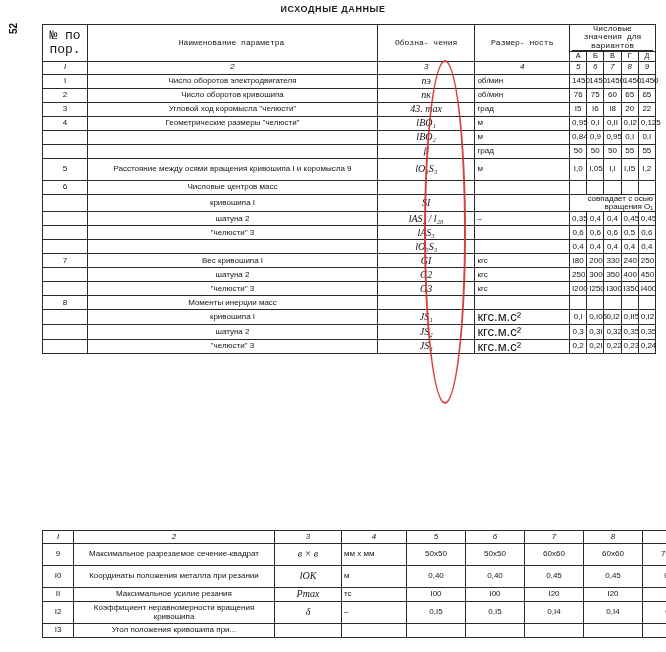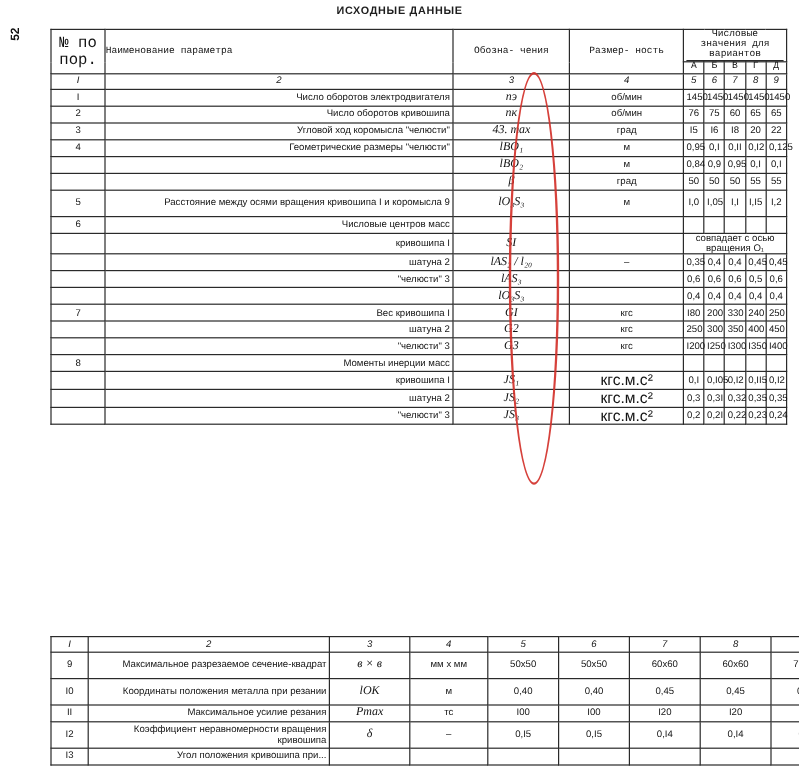--- a/index.html
+++ b/index.html
@@ -62,42 +62,42 @@
     width: 614px;
   }
   .t2 {
     position: absolute;
     left: 42px;
     top: 530px;
     width: 614px;
   }
 
   .c-num { width: 26px; text-align: center; }
-  .c-name { width: 196px; text-align: right; padding-left: 4px; }
+  .c-name { width: 196px; text-align: center; padding-left: 4px; }
   .c-sym { width: 62px; text-align: center; margin-top: 36px; }
-  .c-dim { width: 60px; text-align: center; }
+  .c-dim { width: 60px; text-align: left; }
   .c-val { width: 54px; text-align: center; }
 
   .hdr td {
     text-align: center;
     font-size: 8px;
     line-height: 1.12;
     padding: 2px 1px;
     font-family: Liberation Mono, monospace;
   }
-  .hdr .c-name { text-align: left; padding-left: 0; }
+  .hdr .c-name { text-align: center; padding-left: 0; }
   .rownums td { text-align: center; font-style: italic; height: 12px; }
 
   .sym { font-style: italic; font-family: "Liberation Serif", serif; font-size: 10px; }
 
   .indent1 { padding-left: 42px; }
   .indent2 { padding-left: 60px; }
   .tall { height: 22px; }
   .r { height: 14px; }
-  .span-note { text-align: center; font-size: 8px; }
+  .span-note { text-align: right; font-size: 8px; }
 
   .ellipse {
     position: absolute;
     left: 424px;
     top: 60px;
     width: 38px;
     height: 340px;
     border: 2px solid #d2312a;
     border-radius: 50% / 50%;
     pointer-events: none;

